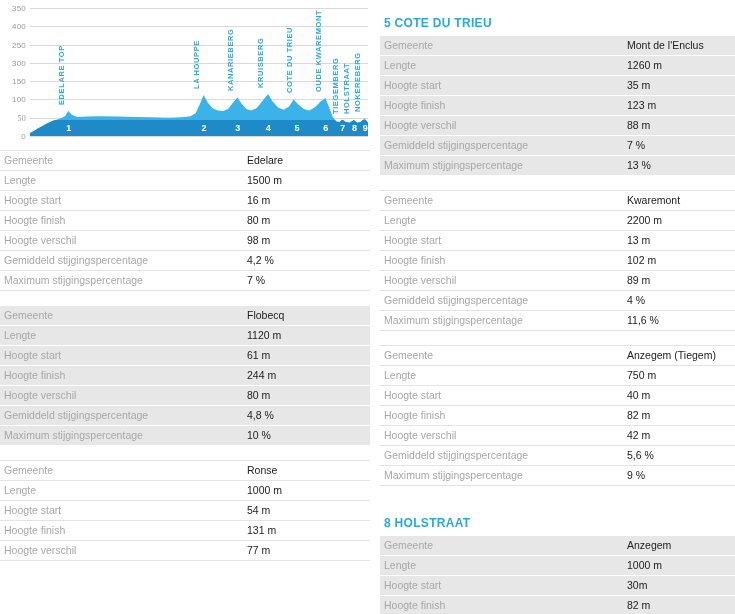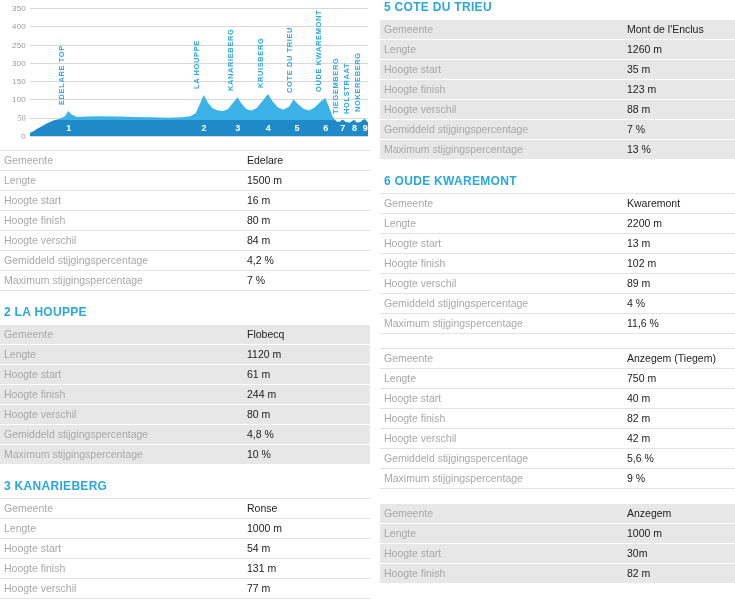--- a/index.html
+++ b/index.html
@@ -64,21 +64,21 @@
     white-space: nowrap;
   }
 
   
   .panel { margin-top: 0; }
   .panel-title {
     font-size: 12px;
     font-weight: bold;
     color: #29a8e0;
     letter-spacing: .3px;
-    padding: 0 0 5px 4px;
+    padding: 16px 0 5px 4px;
     font-family: "Liberation Sans", sans-serif;
     white-space: nowrap;
   }
   table.spec {
     width: 100%;
     border-collapse: collapse;
     table-layout: fixed;
   }
   table.spec td {
     font-size: 10.5px;
@@ -176,38 +176,37 @@
         <tr>
               <td class="k">Hoogte start</td>
               <td class="v">16 m</td>
             </tr>
         <tr>
               <td class="k">Hoogte finish</td>
               <td class="v">80 m</td>
             </tr>
         <tr>
               <td class="k">Hoogte verschil</td>
-              <td class="v">84 m</td>
+              <td class="v">98 m</td>
             </tr>
         <tr>
               <td class="k">Gemiddeld stijgingspercentage</td>
               <td class="v">4,2 %</td>
             </tr>
         <tr>
               <td class="k">Maximum stijgingspercentage</td>
               <td class="v">7 %</td>
             </tr>
       </tbody>
         </table>
     </div>
 
     <div class="panel-gap"></div>
 
     <div class="panel">
-      <div class="panel-title">2 LA HOUPPE</div>
       <table class="spec grey">
         <tbody>
             <tr>
               <td class="k">Gemeente</td>
               <td class="v">Flobecq</td>
             </tr>
         <tr>
               <td class="k">Lengte</td>
               <td class="v">1120 m</td>
             </tr>
@@ -231,21 +230,20 @@
               <td class="k">Maximum stijgingspercentage</td>
               <td class="v">10 %</td>
             </tr>
       </tbody>
         </table>
     </div>
 
     <div class="panel-gap"></div>
 
     <div class="panel">
-      <div class="panel-title">3 KANARIEBERG</div>
       <table class="spec white">
         <tbody>
             <tr>
               <td class="k">Gemeente</td>
               <td class="v">Ronse</td>
             </tr>
         <tr>
               <td class="k">Lengte</td>
               <td class="v">1000 m</td>
             </tr>
@@ -302,21 +300,20 @@
               <td class="k">Maximum stijgingspercentage</td>
               <td class="v">13 %</td>
             </tr>
       </tbody>
         </table>
     </div>
 
     <div class="panel-gap"></div>
 
     <div class="panel">
-      <div class="panel-title">6 OUDE KWAREMONT</div>
       <table class="spec white">
         <tbody>
             <tr>
               <td class="k">Gemeente</td>
               <td class="v">Kwaremont</td>
             </tr>
         <tr>
               <td class="k">Lengte</td>
               <td class="v">2200 m</td>
             </tr>
@@ -377,20 +374,21 @@
               <td class="k">Maximum stijgingspercentage</td>
               <td class="v">9 %</td>
             </tr>
       </tbody>
         </table>
     </div>
 
     <div class="panel-gap"></div>
 
     <div class="panel">
+      <div class="panel-title">8 HOLSTRAAT</div>
       <table class="spec grey">
         <tbody>
             <tr>
               <td class="k">Gemeente</td>
               <td class="v">Anzegem</td>
             </tr>
         <tr>
               <td class="k">Lengte</td>
               <td class="v">1000 m</td>
             </tr>

